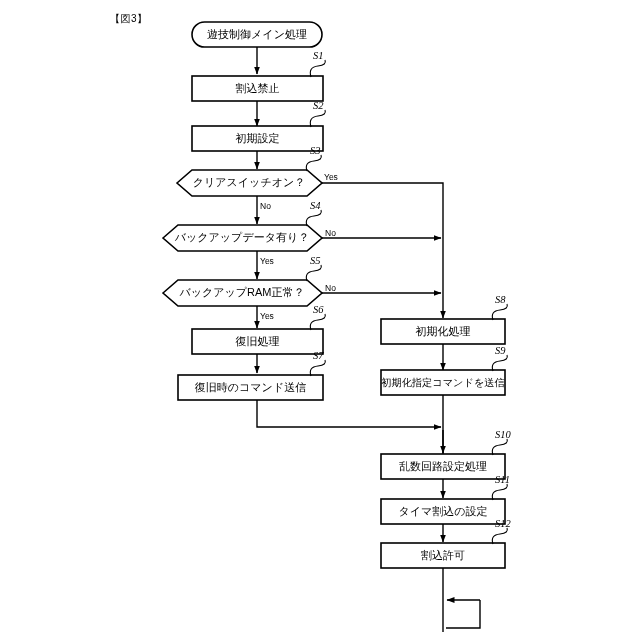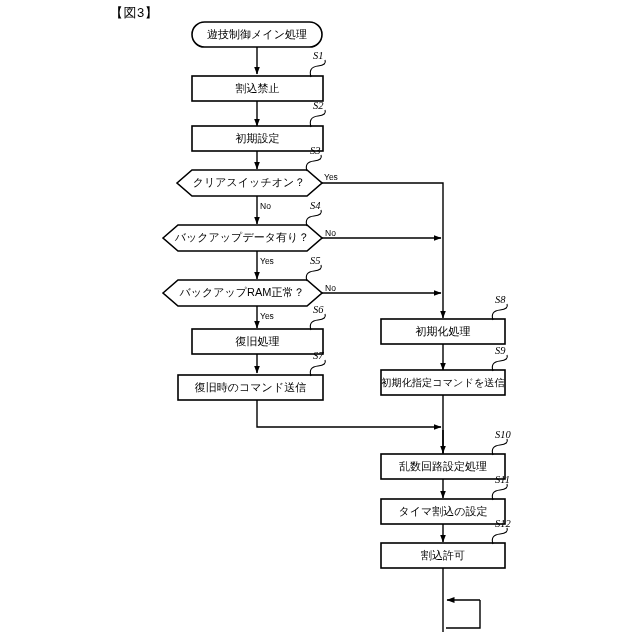--- a/index.html
+++ b/index.html
@@ -17,22 +17,22 @@
   }
   #figure-root {
     position: absolute;
     left: 0; top: 0;
     width: 640px;
     height: 640px;
   }
   .fig-label {
     position: absolute;
     left: 110px;
-    top: 4px;
-    font-size: 13px;
+    top: 12px;
+    font-size: 10px;
     letter-spacing: 0.5px;
     white-space: nowrap;
     text-align: right;
   }
   svg.flow {
     position: absolute;
     left: 0;
     top: 0;
     width: 640px;
     height: 640px;

